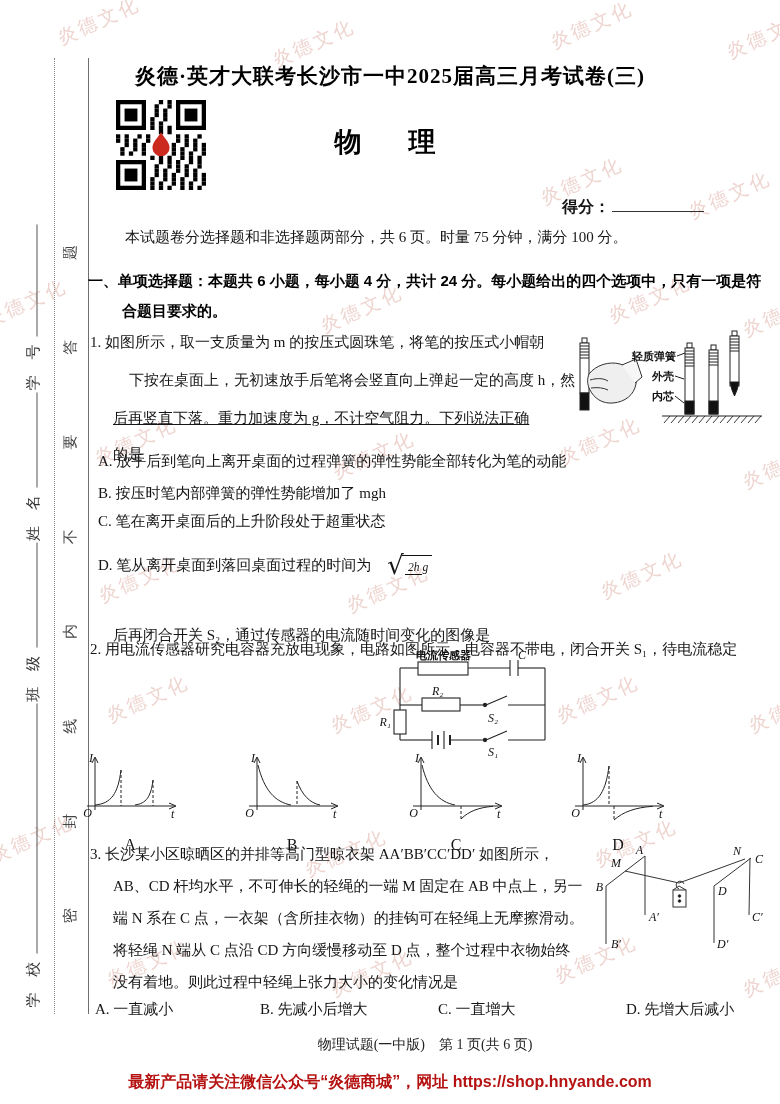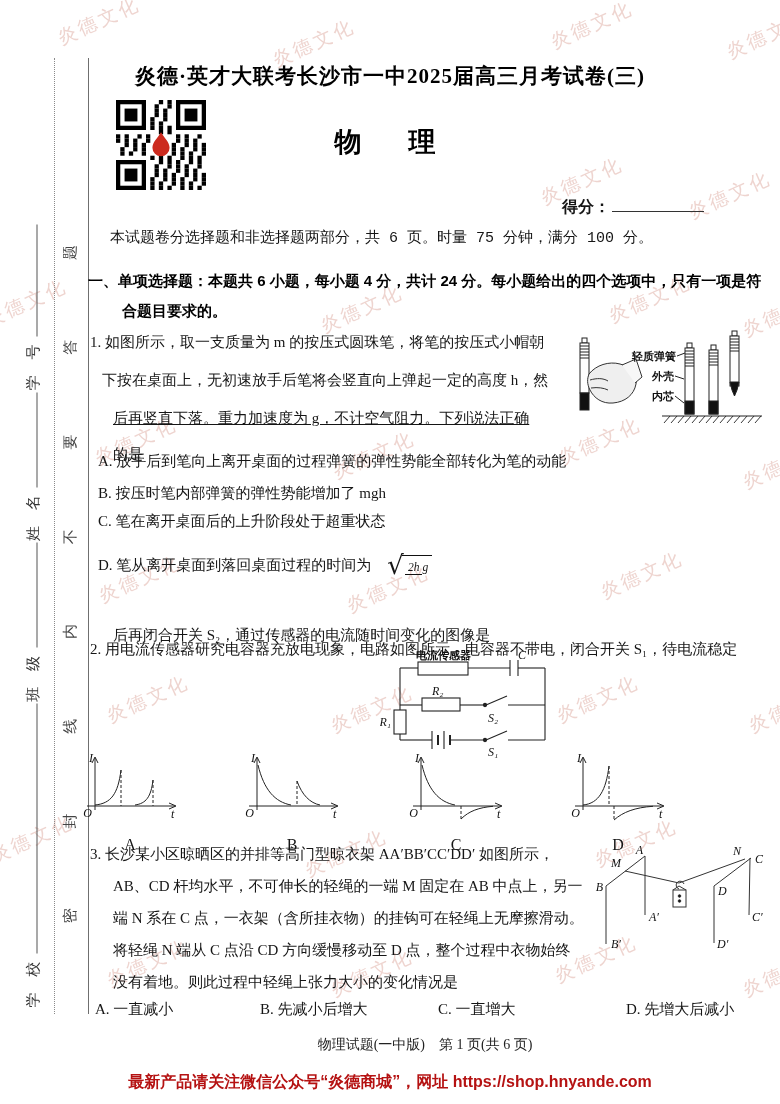--- a/index.html
+++ b/index.html
@@ -18,21 +18,21 @@
   .side-fields{left:33px;top:615px;transform:translate(-50%,-50%) rotate(-90deg);}
   .side-seal{left:70px;top:565px;transform:translate(-50%,-50%) rotate(-90deg);letter-spacing:38px;color:#444;}
   .side-label{letter-spacing:6px;}
   .blank{display:inline-block;border-bottom:1px solid #555;height:13px;vertical-align:baseline;margin:0 2px;}
   
   .title{left:0;right:0;top:62px;text-align:center;font-size:21px;font-weight:700;letter-spacing:1px;color:#000;}
   .subject{left:0;right:0;top:124px;text-align:center;font-size:27px;font-weight:700;letter-spacing:10px;color:#000;}
   .qr-box{left:116px;top:100px;width:90px;height:90px;}
   .score{left:562px;top:197px;font-size:16px;font-weight:700;font-family:"Liberation Sans","DejaVu Sans",sans-serif;}
   .score .blank{width:92px;border-bottom:1px solid #333;}
-  .intro{left:110px;top:228px;font-size:15px;font-family:Liberation Mono, monospace;}
+  .intro{left:125px;top:228px;font-size:15px;}
   .sec{font-family:"Liberation Sans","DejaVu Sans",sans-serif;font-weight:700;font-size:15px;color:#000;}
   .bodyline{font-size:15px;}
   .optline{font-size:15px;}
   
   .d-row{display:flex;align-items:center;}
   .rad{display:inline-flex;align-items:center;margin-left:4px;}
   .rad-sign{font-size:26px;line-height:1;font-family:"DejaVu Serif",serif;}
   .rad-body{display:inline-block;border-top:1.2px solid #111;padding:2px 4px 0 3px;margin-left:-2px;}
   .frac{display:inline-flex;flex-direction:row;align-items:center;font-style:italic;
         font-size:11.5px;line-height:1.15;}
@@ -212,21 +212,21 @@
     <div class="abs score">
       <span>得分：</span><span class="blank"></span>
     </div>
 
     <div class="abs intro bodyline">本试题卷分选择题和非选择题两部分，共 6 页。时量 75 分钟，满分 100 分。</div>
 
     <div class="abs sec" style="left:88px;top:272px;">一、单项选择题：本题共 6 小题，每小题 4 分，共计 24 分。每小题给出的四个选项中，只有一项是符</div>
     <div class="abs sec" style="left:122px;top:302px;">合题目要求的。</div>
 
     <div class="abs bodyline" style="left:90px;top:333px;">1. 如图所示，取一支质量为 m 的按压式圆珠笔，将笔的按压式小帽朝</div>
-    <div class="abs bodyline" style="left:102px;top:371px;">下按在桌面上，无初速放手后笔将会竖直向上弹起一定的高度 h，然</div>
+    <div class="abs bodyline" style="left:129px;top:371px;">下按在桌面上，无初速放手后笔将会竖直向上弹起一定的高度 h，然</div>
     <div class="abs bodyline" style="left:113px;top:409px;text-decoration:underline;">后再竖直下落。重力加速度为 g，不计空气阻力。下列说法正确</div>
     <div class="abs bodyline" style="left:113px;top:445px;">的是</div>
 
     <div class="abs" style="left:556px;top:330px;">
       <svg width="222" height="102" viewBox="0 0 222 102">
         <g stroke="#222" stroke-width="1" fill="#fff">
 
           <rect x="26" y="8" width="5" height="5"></rect>
           <rect x="24" y="13" width="9" height="50"></rect>
           <path d="M24,16h9 M24,19h9 M24,22h9 M24,25h9 M24,28h9" fill="none"></path>

